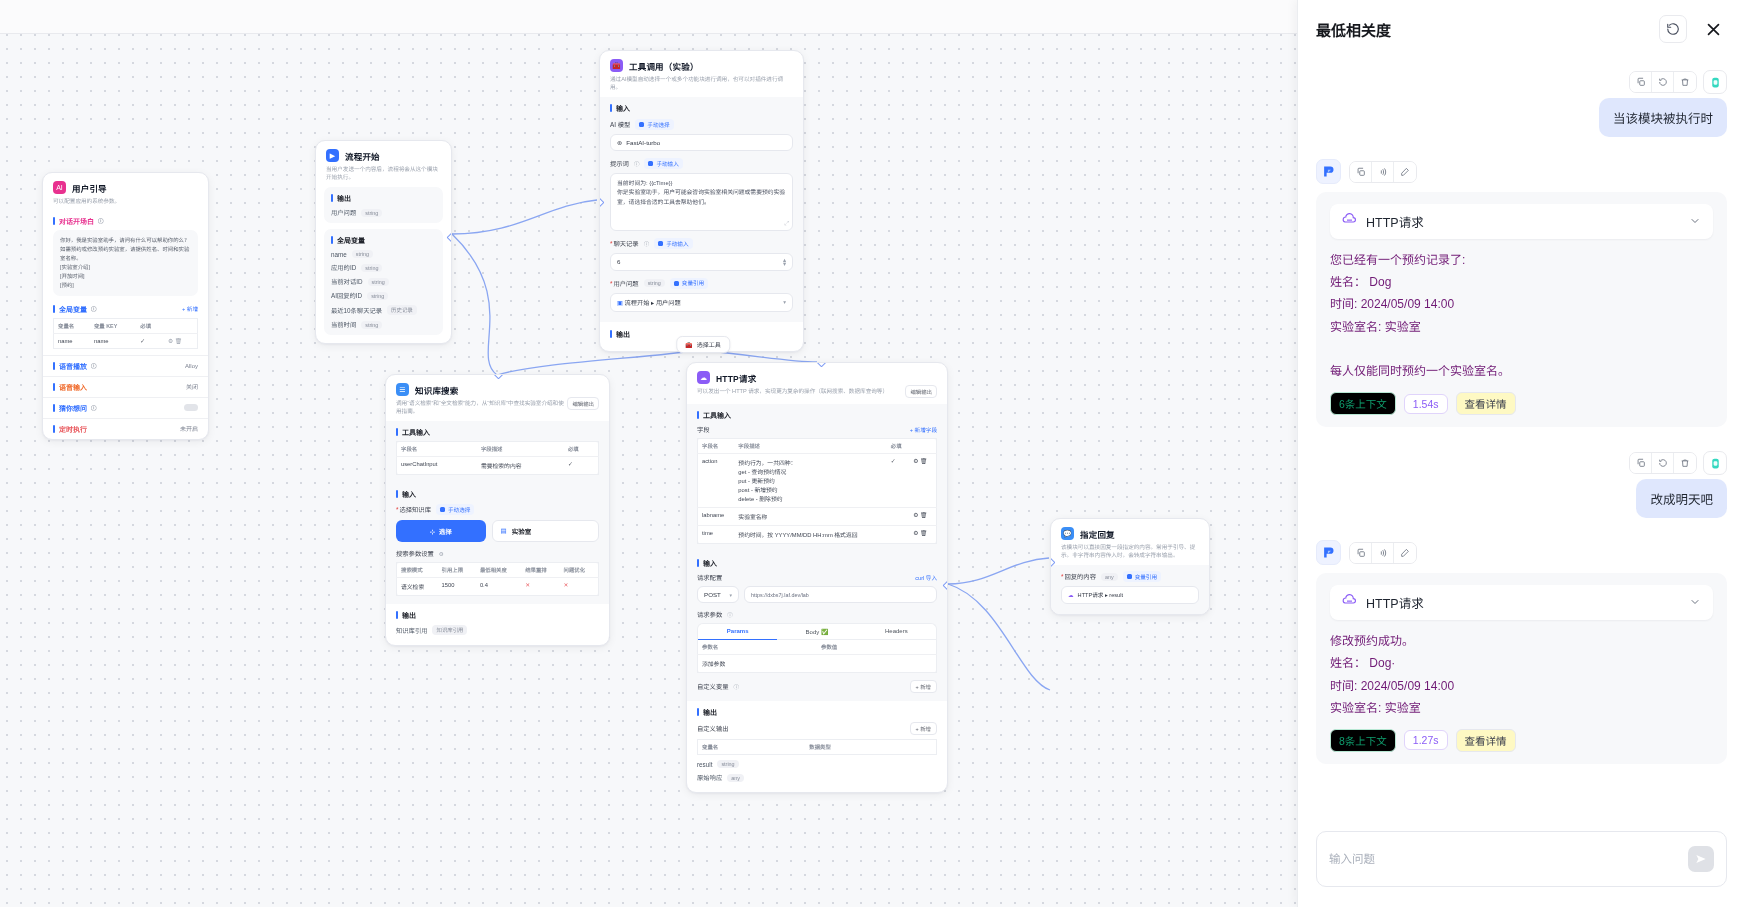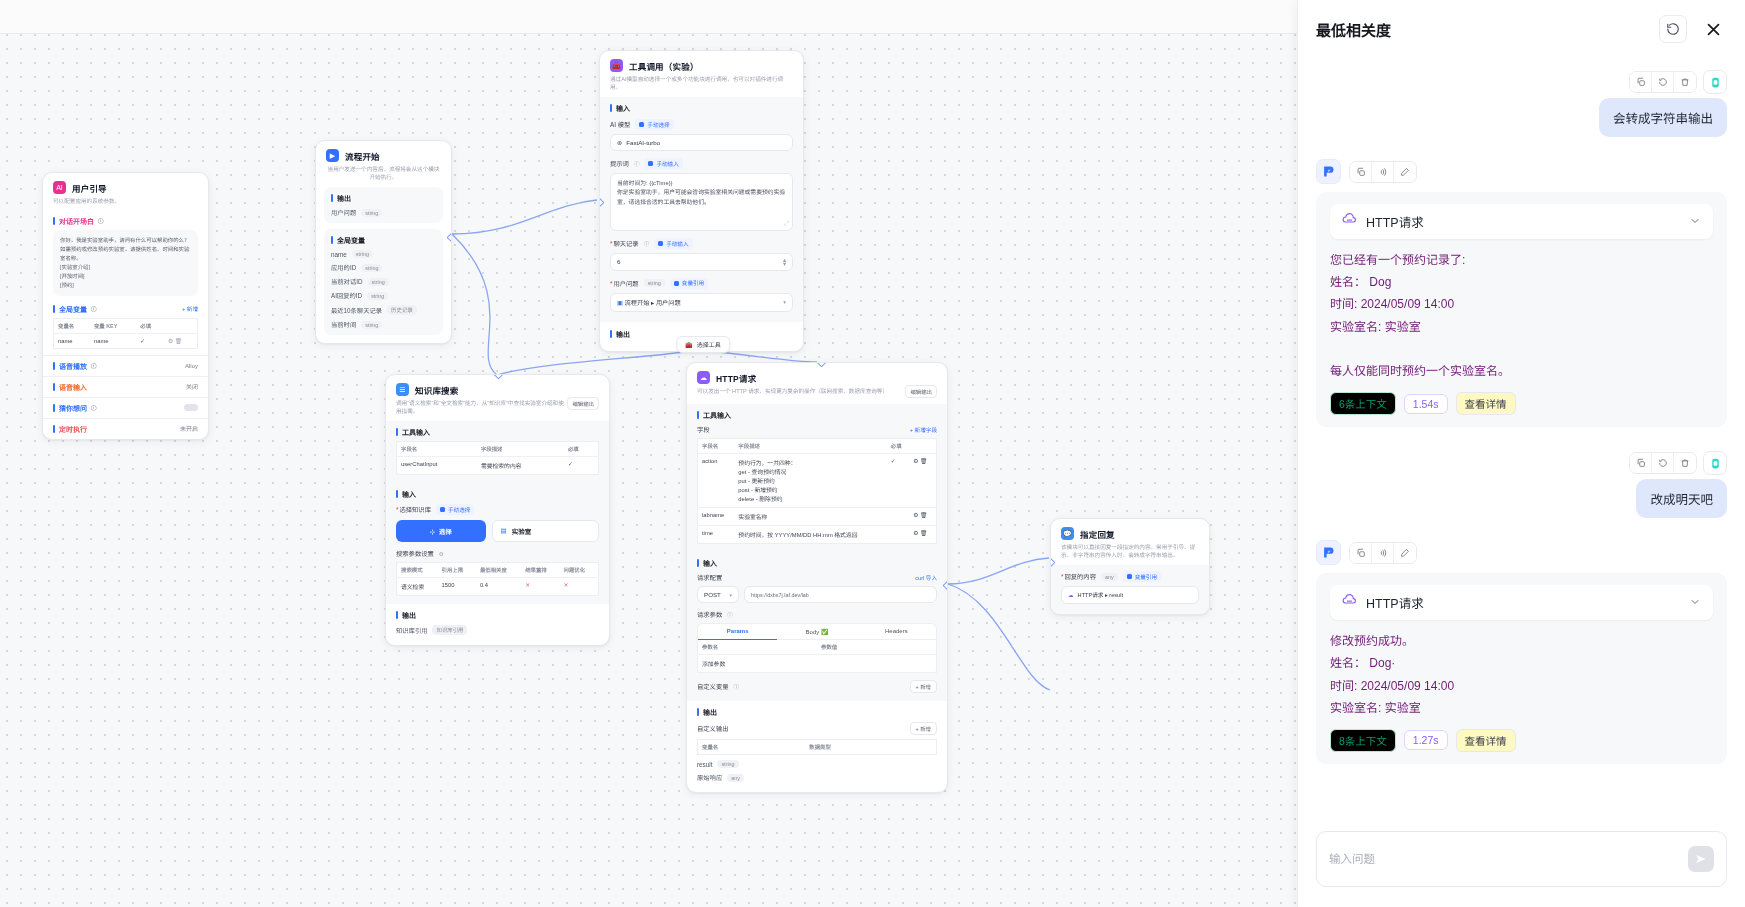--- a/index.html
+++ b/index.html
@@ -263,21 +263,21 @@
         <span style="width:14px;height:7px;border-radius:6px;background:#e2e4e9;display:inline-block;"></span>
       </div>
       <div style="border-top:1px solid #eff0f3; padding:5px 10px; display:flex; justify-content:space-between; align-items:center;">
         <div class="sect-title" style="color:#e8555a;">
           <span>定时执行</span>
         </div>
         <span style="font-size:6px; color:#7b8190;">未开启</span>
       </div>
     </div>
 
-    <div class="node" style="left:315px; top:140px; width:137px;text-align:center;">
+    <div class="node" style="left:315px; top:140px; width:137px;">
       <div class="node-head">
         <div class="node-title">
           <span class="node-ico" style="background:#3370ff;">▶</span>
           <span class="node-name">流程开始</span>
         </div>
         <div class="node-desc">当用户发送一个内容后，流程将会从这个模块开始执行。</div>
       </div>
       <div class="sect panel" style="margin:0 8px 6px 8px;">
         <div class="sect-title">输出</div>
         <div class="kv">
@@ -663,21 +663,21 @@
                 </svg>
             </div>
           </div>
           <div class="avatar-chip">
             <svg width="13" height="13" viewBox="0 0 24 24">
                 <rect x="6" y="3" width="12" height="18" rx="4" fill="#34d8c0"></rect>
                 <rect x="8.5" y="8" width="7" height="8" rx="2" fill="#eafffb"></rect>
               </svg>
           </div>
         </div>
-        <div class="bubble-user">会转成字符串输出</div>
+        <div class="bubble-user">当该模块被执行时</div>
       </div>
 
       <div class="msg-ai" style="margin-top:22px;">
         <div class="ai-head">
           <div class="ai-avatar">
             <svg width="15" height="15" viewBox="0 0 24 24">
                 <path d="M5 4h10a5 5 0 0 1 0 10H9v6H5z" fill="#3370ff"></path>
                 <path d="M11 9h5l-5 5z" fill="#9fc0ff"></path>
               </svg>
           </div>

